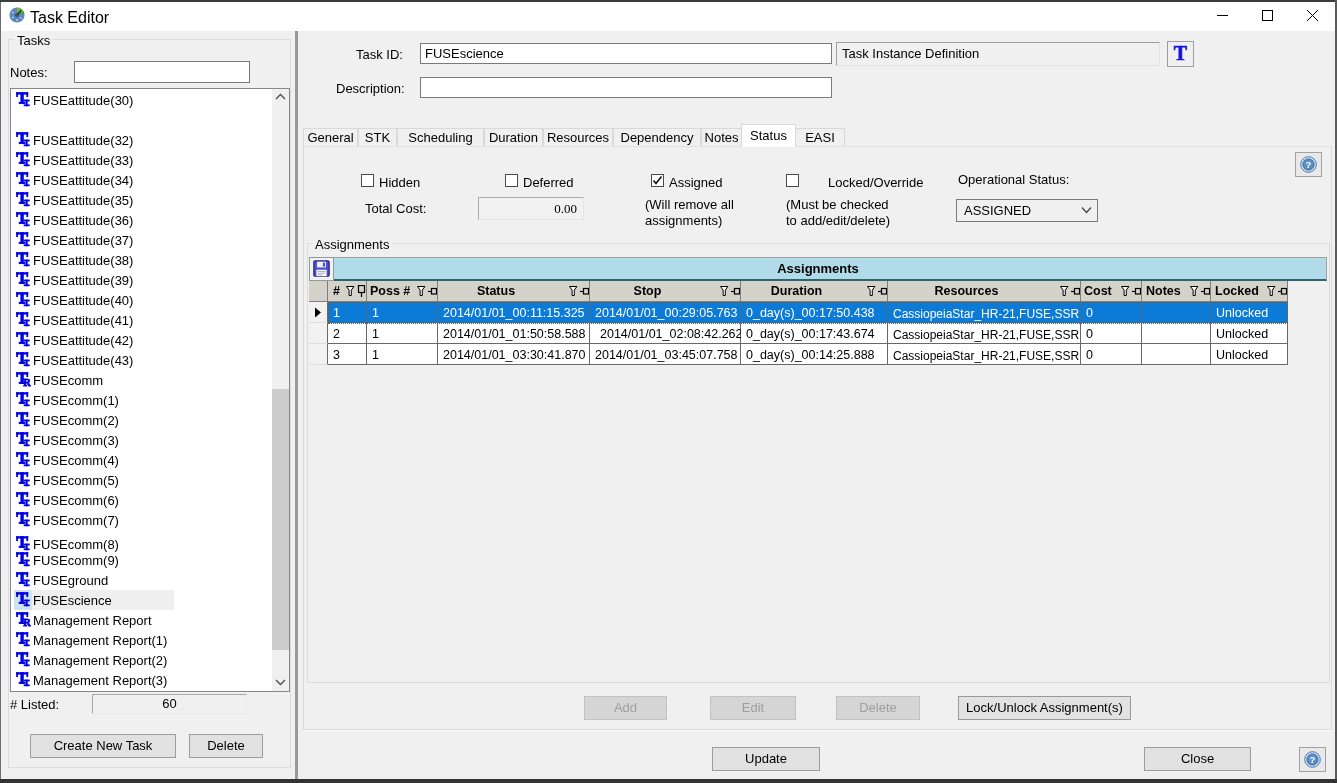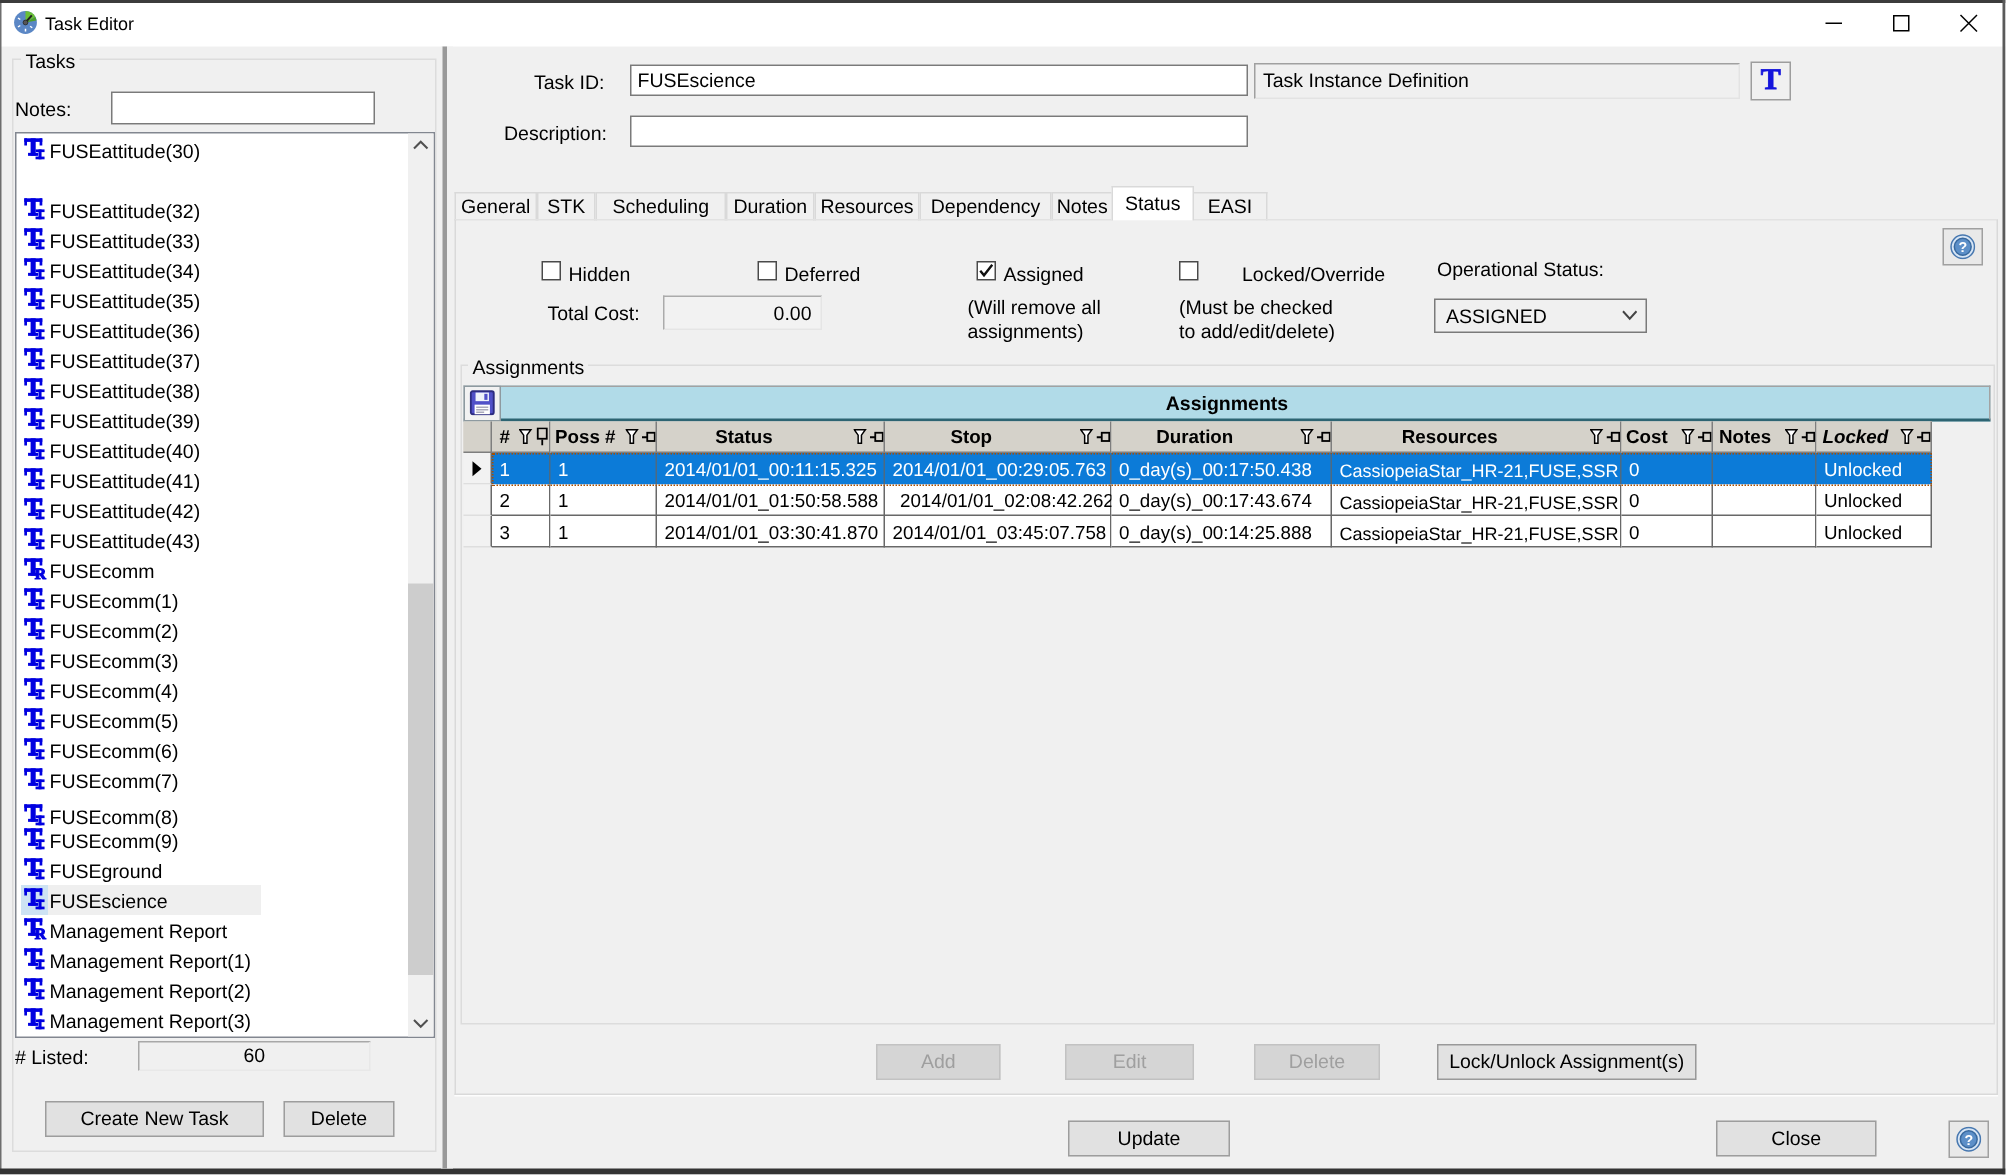--- a/index.html
+++ b/index.html
@@ -31,21 +31,21 @@
  <path d="M8,8 L14.6,4.3 A7.6,7.6 0 0 1 15.3,6.6 Z" fill="#4da02a"></path>
  <g stroke="#fff" stroke-width="1">
       <path d="M3,5 l1.5,1"></path>
       <path d="M3,11 l1.5,-1"></path>
       <path d="M8,14 l0,-1.8"></path>
       <path d="M12.5,11.5 l-1.4,-1"></path>
     </g>
  <path d="M8,8 L12.2,3.2" stroke="#222" stroke-width="1.3"></path>
  <circle cx="8" cy="8" r="1.6" fill="#555" stroke="#222" stroke-width="0.5"></circle>
 </svg>
-<div class="lbl" style="left:30px;top:9px;font-size:12px;text-align:center;">Task Editor</div>
+<div class="lbl" style="left:30px;top:9px;font-size:16px;text-align:center;">Task Editor</div>
 
 <div class="abs" style="left:0;top:2px;width:1px;height:779px;background:#6e6e6e;"></div>
 <div class="abs" style="left:1335px;top:0;width:2px;height:783px;background:#5a5a5a;"></div>
 <div class="abs" style="left:0;top:779px;width:1337px;height:4px;background:#333;"></div>
 
 <div class="abs" style="left:8px;top:39px;width:283px;height:729px;border:1px solid #dcdcdc;"></div>
 <div class="lbl" style="left:14px;top:33px;background:#f0f0f0;padding:0 3px;">Tasks</div>
 <div class="lbl" style="left:10px;top:65px;">Notes:</div>
 <div class="tb" style="left:74px;top:61px;width:176px;height:22px;"></div>
 
@@ -593,21 +593,21 @@
 <div class="cb" style="left:651px;top:174px;"></div>
 <div class="lbl" style="left:669px;top:175px;">Assigned</div>
 <svg class="abs" style="left:651px;top:174px;" width="13" height="13">
     <path d="M2.5,6.5 L5,9.5 L10.5,2.5" fill="none" stroke="#111" stroke-width="1.6"></path>
   </svg>
 <div class="cb" style="left:786px;top:174px;"></div>
 <div class="lbl" style="left:804px;top:175px;margin-left:24px;">Locked/Override</div>
 <div class="lbl" style="left:958px;top:172px;">Operational Status:</div>
 
 <div class="lbl" style="left:365px;top:201px;">Total Cost:</div>
-<div class="abs" style="left:442px;top:197px;width:106px;height:23px;background:#f2f2f2;border:1px solid #ababab;border-right-color:#e5e5e5;border-bottom-color:#e5e5e5;text-align:right;line-height:21px;padding-right:6px;">0.00</div>
+<div class="abs" style="left:478px;top:197px;width:106px;height:23px;background:#f2f2f2;border:1px solid #ababab;border-right-color:#e5e5e5;border-bottom-color:#e5e5e5;text-align:right;line-height:21px;padding-right:6px;font-family:Liberation Serif, serif;">0.00</div>
 <div class="lbl" style="left:645px;top:197px;line-height:16px;">(Will remove all<br>assignments)</div>
 <div class="lbl" style="left:786px;top:197px;line-height:16px;">(Must be checked<br>to add/edit/delete)</div>
 <div class="abs" style="left:956px;top:199px;width:142px;height:23px;background:#f0f0f0;border:1px solid #7a7a7a;line-height:21px;padding-left:7px;">ASSIGNED</div>
 <svg class="abs" style="left:1081px;top:206px;" width="12" height="9">
     <path d="M1,1.5 L5.5,6.5 L10,1.5" fill="none" stroke="#444" stroke-width="1.3"></path>
   </svg>
 
 <div class="abs" style="left:307px;top:243px;width:1023px;height:440px;border:1px solid #dcdcdc;"></div>
 <div class="lbl" style="left:312px;top:237px;background:#f0f0f0;padding:0 3px;">Assignments</div>
 
@@ -699,21 +699,21 @@
       <span class="t" style="left:4px;">Notes</span>
       <svg width="9" height="11" style="position:absolute;top:5px;left:48px;">
         <path d="M0.5,0.5 h7.4 l-2.6,3.6 v5.4 h-2.2 v-5.4 Z" fill="#fff" stroke="#000" stroke-width="1"></path>
       </svg>
       <svg width="9" height="11" style="position:absolute;top:5px;left:59px;">
         <path d="M0,5.5 h3.5" stroke="#000" stroke-width="1.2"></path>
         <rect x="3.5" y="2.5" width="5" height="5.5" fill="none" stroke="#000" stroke-width="1.2"></rect>
       </svg>
     </div>
     <div class="hdrcell" style="left:1211px;width:77px;border-bottom:1px solid #7e7e7e;">
-      <span class="t" style="left:4px;font-style:italic;">Locked</span>
+      <span class="t" style="left:4px;">Locked</span>
       <svg width="9" height="11" style="position:absolute;top:5px;left:56px;">
         <path d="M0.5,0.5 h7.4 l-2.6,3.6 v5.4 h-2.2 v-5.4 Z" fill="#fff" stroke="#000" stroke-width="1"></path>
       </svg>
       <svg width="9" height="11" style="position:absolute;top:5px;left:67px;">
         <path d="M0,5.5 h3.5" stroke="#000" stroke-width="1.2"></path>
         <rect x="3.5" y="2.5" width="5" height="5.5" fill="none" stroke="#000" stroke-width="1.2"></rect>
       </svg>
     </div>
     <div class="abs" style="left:309px;top:302px;width:19px;height:21px;background:#f2f2f2;border-right:1px solid #686868;border-bottom:1px solid #dedede;"></div>
     <svg class="abs" style="left:314px;top:307px;" width="8" height="11">

